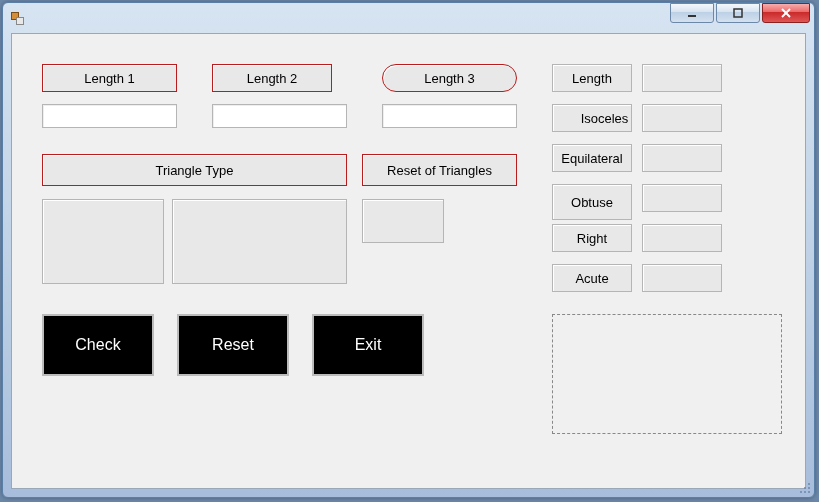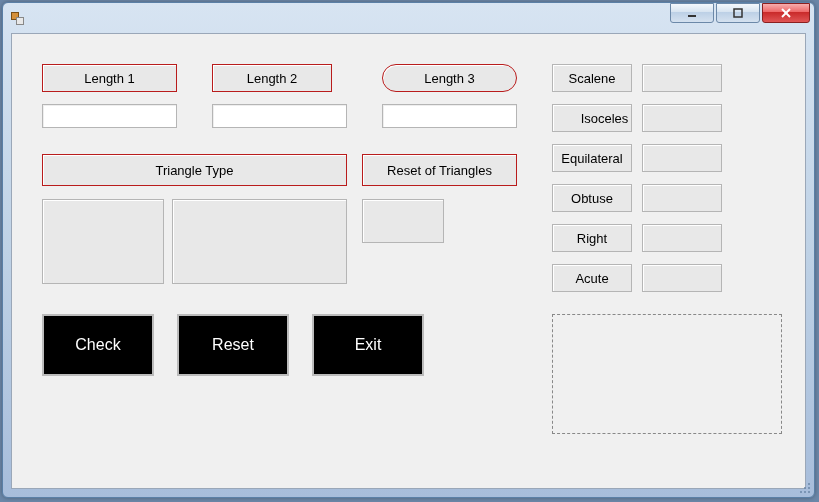--- a/index.html
+++ b/index.html
@@ -207,30 +207,30 @@
     <div class="lbl-btn" style="left:350px; top:120px; width:155px; height:32px;">Reset of Triangles</div>
 
     <div class="panel" style="left:30px; top:165px; width:122px; height:85px;"></div>
     <div class="panel" style="left:160px; top:165px; width:175px; height:85px;"></div>
     <div class="panel" style="left:350px; top:165px; width:82px; height:44px;"></div>
 
     <div class="black-btn" style="left:30px; top:280px; width:112px; height:62px;">Check</div>
     <div class="black-btn" style="left:165px; top:280px; width:112px; height:62px;">Reset</div>
     <div class="black-btn" style="left:300px; top:280px; width:112px; height:62px;">Exit</div>
 
-    <div class="count-label" style="left:540px; top:30px; width:80px; height:28px;">Scalene</div>
+    <div class="count-label" style="left:540px; top:30px; width:80px; height:28px;">Length</div>
     <div class="count-value" style="left:630px; top:30px; width:80px; height:28px;"></div>
 
     <div class="count-label" style="left:540px; top:70px; width:80px; height:28px;padding-left:25px;">Isoceles</div>
     <div class="count-value" style="left:630px; top:70px; width:80px; height:28px;"></div>
 
     <div class="count-label" style="left:540px; top:110px; width:80px; height:28px;">Equilateral</div>
     <div class="count-value" style="left:630px; top:110px; width:80px; height:28px;"></div>
 
-    <div class="count-label" style="left:540px; top:150px; width:80px; height:28px;">Obtuse</div>
+    <div class="count-label" style="left:540px; top:150px; width:80px; height:36px;">Obtuse</div>
     <div class="count-value" style="left:630px; top:150px; width:80px; height:28px;"></div>
 
     <div class="count-label" style="left:540px; top:190px; width:80px; height:28px;">Right</div>
     <div class="count-value" style="left:630px; top:190px; width:80px; height:28px;"></div>
 
     <div class="count-label" style="left:540px; top:230px; width:80px; height:28px;">Acute</div>
     <div class="count-value" style="left:630px; top:230px; width:80px; height:28px;"></div>
 
     <div class="dashed-panel" style="left:540px; top:280px; width:230px; height:120px;"></div>
 

